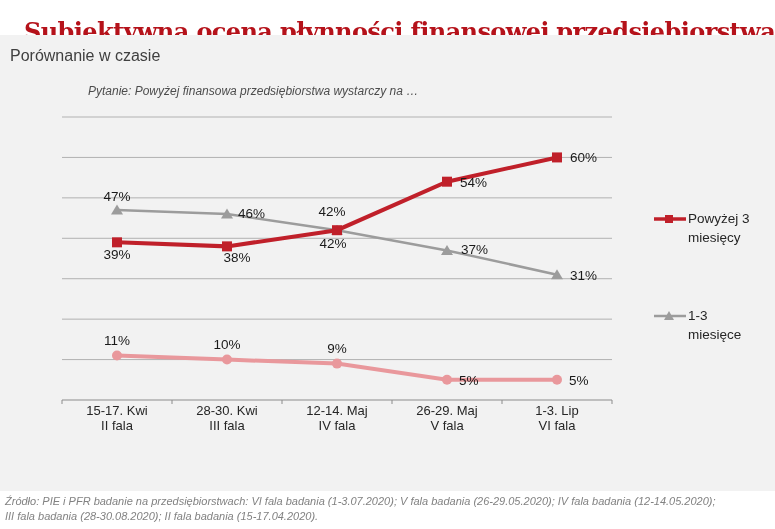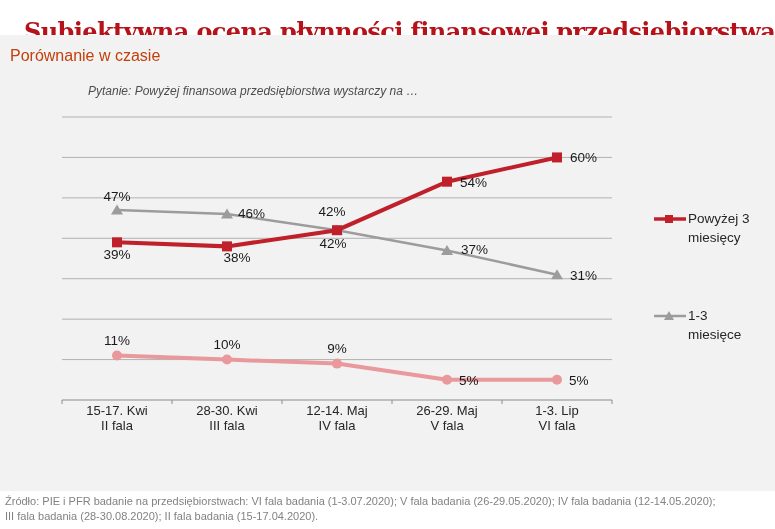--- a/index.html
+++ b/index.html
@@ -2,31 +2,31 @@
 <html><head>
 <meta charset="utf-8">
 <style>
   html,body{margin:0;padding:0;background:#fff;}
   .page{position:relative;width:775px;height:529px;background:#ffffff;overflow:hidden;
         font-family:"Liberation Sans",sans-serif;}
   .title{position:absolute;left:8px;top:1px;width:764px;margin:16px;
          font-family:"DejaVu Serif",serif;font-weight:bold;font-size:24px;
          letter-spacing:-0.6px;white-space:nowrap;color:#b5121a;}
   .band{position:absolute;left:0;top:35px;width:775px;height:456px;background:#f2f2f2;}
-  .subtitle{position:absolute;left:10px;top:47px;font-size:16px;color:#c2410c;}
+  .subtitle{position:absolute;left:10px;top:47px;font-size:16px;color:#404040;}
   .question{position:absolute;left:88px;top:84px;font-size:12px;font-style:italic;color:#4d4d4d;}
   #chart-svg{position:absolute;left:0;top:0;width:775px;height:529px;
              font-family:"Liberation Sans",sans-serif;pointer-events:none;}
   .legend{position:absolute;left:0;top:0;width:775px;height:529px;pointer-events:none;}
   .legend-item{position:absolute;left:654px;display:flex;gap:2px;width:116px;
                font-size:13.5px;line-height:19px;color:#262626;margin-top:47px;}
   .legend-marker{width:32px;height:14px;flex:none;margin-top:3px;}
   .legend-label{width:72px;}
   .source{position:absolute;left:5px;top:494px;width:766px;font-size:11px;line-height:14.5px;
-          color:#828282;}
+          font-style:italic;color:#828282;}
 </style>
 </head>
 <body>
 
 <div class="page">
 
   <h1 class="title">Subiektywna ocena płynności finansowej przedsiębiorstwa</h1>
 
   <div class="band"></div>
 

